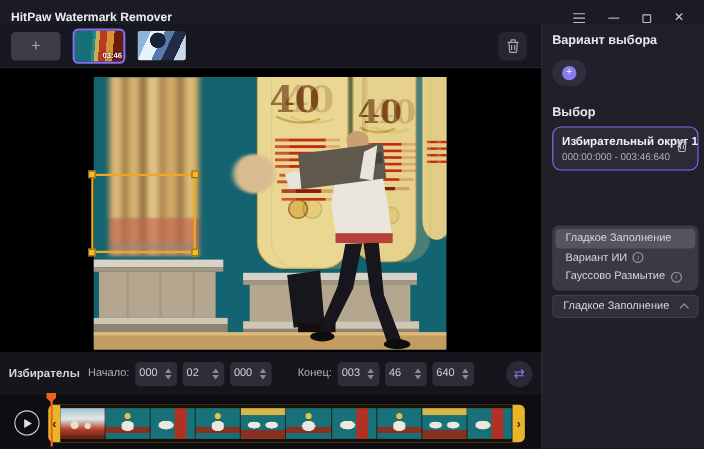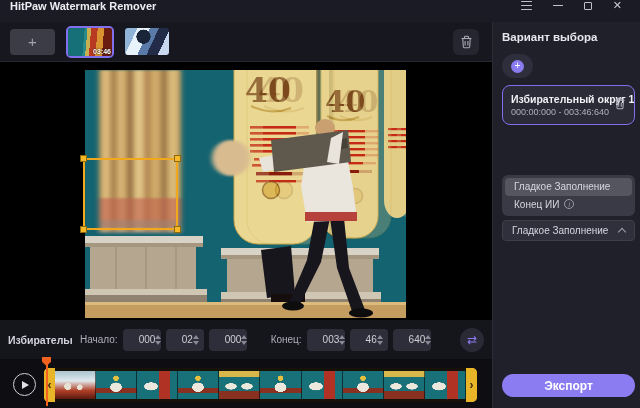--- a/index.html
+++ b/index.html
@@ -1,21 +1,21 @@
 <!DOCTYPE html>
 <html><head>
 <meta charset="utf-8">
 <style>
   * { margin:0; padding:0; box-sizing:border-box; }
   html,body { width:640px; height:408px; overflow:hidden; background:#15151c;
     font-family:"Liberation Sans", sans-serif; -webkit-font-smoothing:antialiased; }
   .window { width:640px; height:408px; display:flex; flex-direction:column; background:#15151c; }
 
   
-  .titlebar { height:22px; background:#1b1b25; display:flex; align-items:flex-start; padding:0 10px; flex:0 0 auto; }
+  .titlebar { height:22px; background:#1b1b25; display:flex; align-items:flex-end; padding:0 10px; flex:0 0 auto; }
   .title { font-size:11px; font-weight:700; color:#ececf2; }
   .win-controls { margin-left:auto; display:flex; align-items:center; gap:21px; margin-right:8px; color:#c0c0ca; }
   .menu-ic { display:flex; flex-direction:column; gap:2.5px; }
   .menu-ic span { display:block; width:11px; height:1.5px; background:#c0c0ca; border-radius:1px; }
   .min-ic { width:10px; height:1.5px; background:#c0c0ca; }
   .max-ic { width:8px; height:8px; border:1.3px solid #c0c0ca; border-radius:1px; }
   .close-ic { font-size:11px; line-height:1; color:#c8c8d2; }
 
   .main { flex:1; display:flex; min-height:0; }
   .left { width:492px; display:flex; flex-direction:column; }
@@ -46,21 +46,21 @@
   .h-tl { left:-5px; top:-5px; } .h-tr { right:-5px; top:-5px; }
   .h-bl { left:-5px; bottom:-5px; } .h-br { right:-5px; bottom:-5px; }
 
   
   .time-row { height:40px; background:#15151c; display:flex; align-items:center; padding-left:8px;
     border-bottom:1px solid #0c0c10; flex:0 0 auto; }
   .sel-label { width:64px; font-size:10.5px; font-weight:700; color:#d4d4dc; white-space:nowrap; overflow:hidden; }
   .field-label { font-size:10px; color:#b0b0bc; margin-left:8px;text-align:center; }
   .field-label.end { margin-left:24px; }
   .spinner { width:38px; height:22px; margin-left:5px; background:#2e2e3a; border-radius:4px;
-    display:flex; align-items:center; padding:0 5px 0 16px; }
+    display:flex; align-items:center; padding:0 5px 0 4px; }
   .spin-val { flex:1; font-size:10px; color:#cfcfd8; }
   .spin-arrows { display:flex; flex-direction:column; gap:2px; align-items:center; }
   .arr-up { width:0; height:0; border-left:3px solid transparent; border-right:3px solid transparent; border-bottom:4px solid #8a8a96; }
   .arr-dn { width:0; height:0; border-left:3px solid transparent; border-right:3px solid transparent; border-top:4px solid #8a8a96; }
   .sync-btn { margin-left:auto; margin-right:8px; width:24px; height:24px; border-radius:50%;
     background:#2a2a36; color:#8a7cf0; font-size:12px; display:flex; align-items:center; justify-content:center; }
 
   
   .timeline { flex:1; background:#0e0e12; position:relative; }
   .play-btn { position:absolute; left:13px; top:13px; width:23px; height:23px; border:1.6px solid #d0d0d8;
@@ -354,20 +354,21 @@
     </div>
 
     <div class="sidebar">
       <div class="sb-h sb-h1">Вариант выбора</div>
       <div class="pill-row">
         <div class="add-sel">
           <span class="plus-icon">+</span>
         </div>
 
       </div>
+      <div class="sb-h sb-h2">Выбор</div>
       <div class="selection-card">
         <div class="card-text">
           <div class="card-title">Избирательный округ 1</div>
           <div class="card-range">000:00:000 - 003:46:640</div>
         </div>
         <div class="card-trash">
           <svg width="12" height="13" viewBox="0 0 13 14">
             <g fill="none" stroke="#b4b4c0" stroke-width="1.1">
               <path d="M1.5 3.5h10"></path>
                 <path d="M4.5 3.3V2a.7.7 0 0 1 .7-.7h2.6a.7.7 0 0 1 .7.7v1.3"></path>
@@ -375,24 +376,27 @@
               <path d="M5.1 6v4.4M7.9 6v4.4"></path>
             </g>
           </svg>
         </div>
       </div>
       <div class="dropdown-panel">
         <div class="dd-item selected">
           <span>Гладкое Заполнение</span>
         </div>
         <div class="dd-item">
-          <span>Конец ИИ</span>
+          <span>Вариант ИИ</span>
+          <span class="info-ic">i</span>
+        </div>
+        <div class="dd-item">
+          <span>Гауссово Размытие</span>
           <span class="info-ic">i</span>
         </div>
       </div>
       <div class="fill-select">
         <span>Гладкое Заполнение</span>
         <span class="chev-up"></span>
       </div>
-      <div class="export-btn">Экспорт</div>
     </div>
   </div>
 </div>
 
 </body></html>

